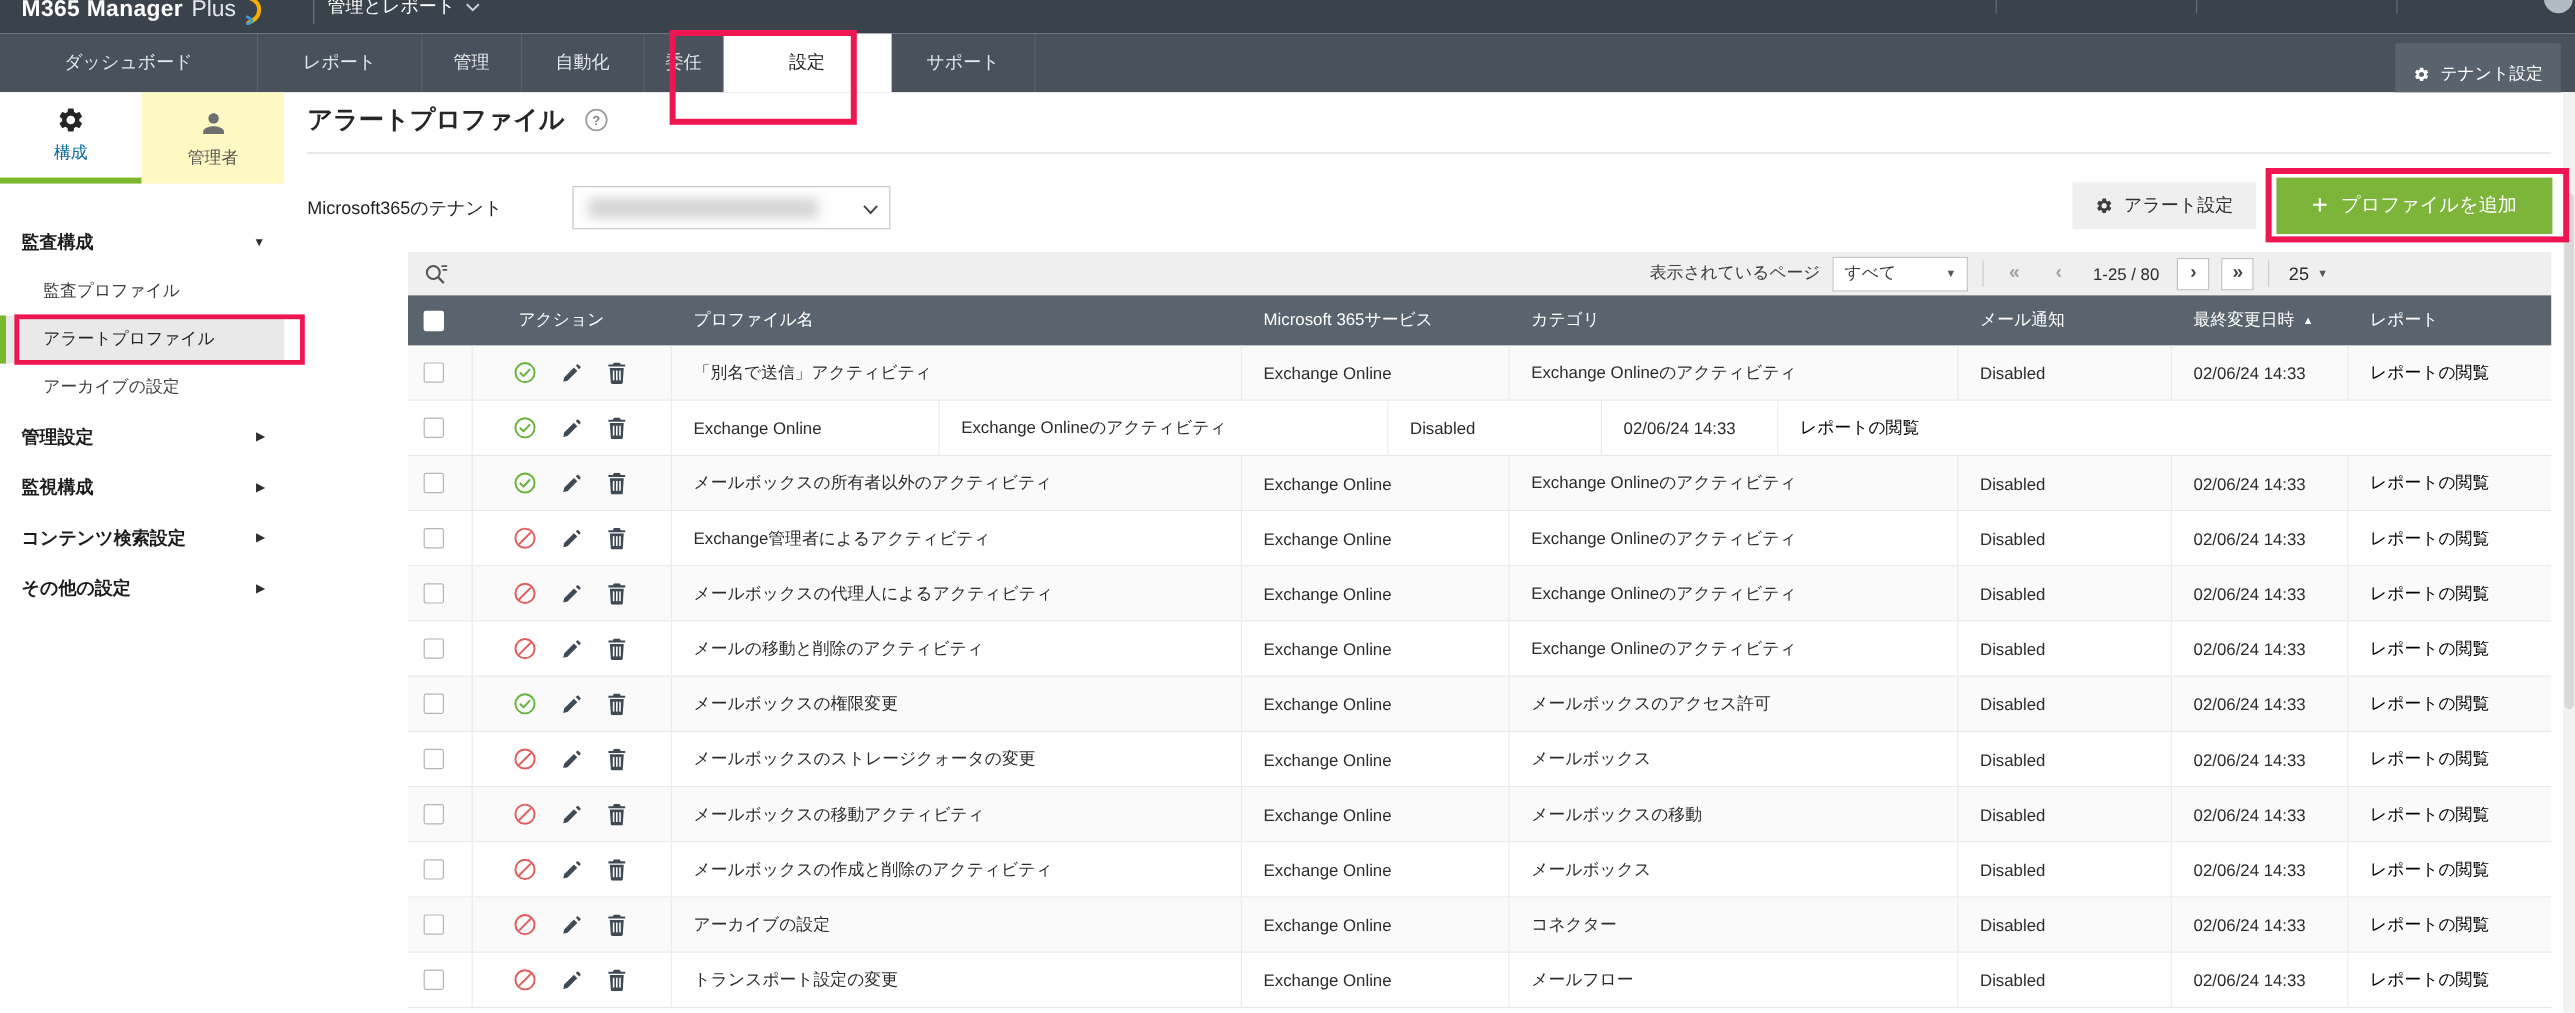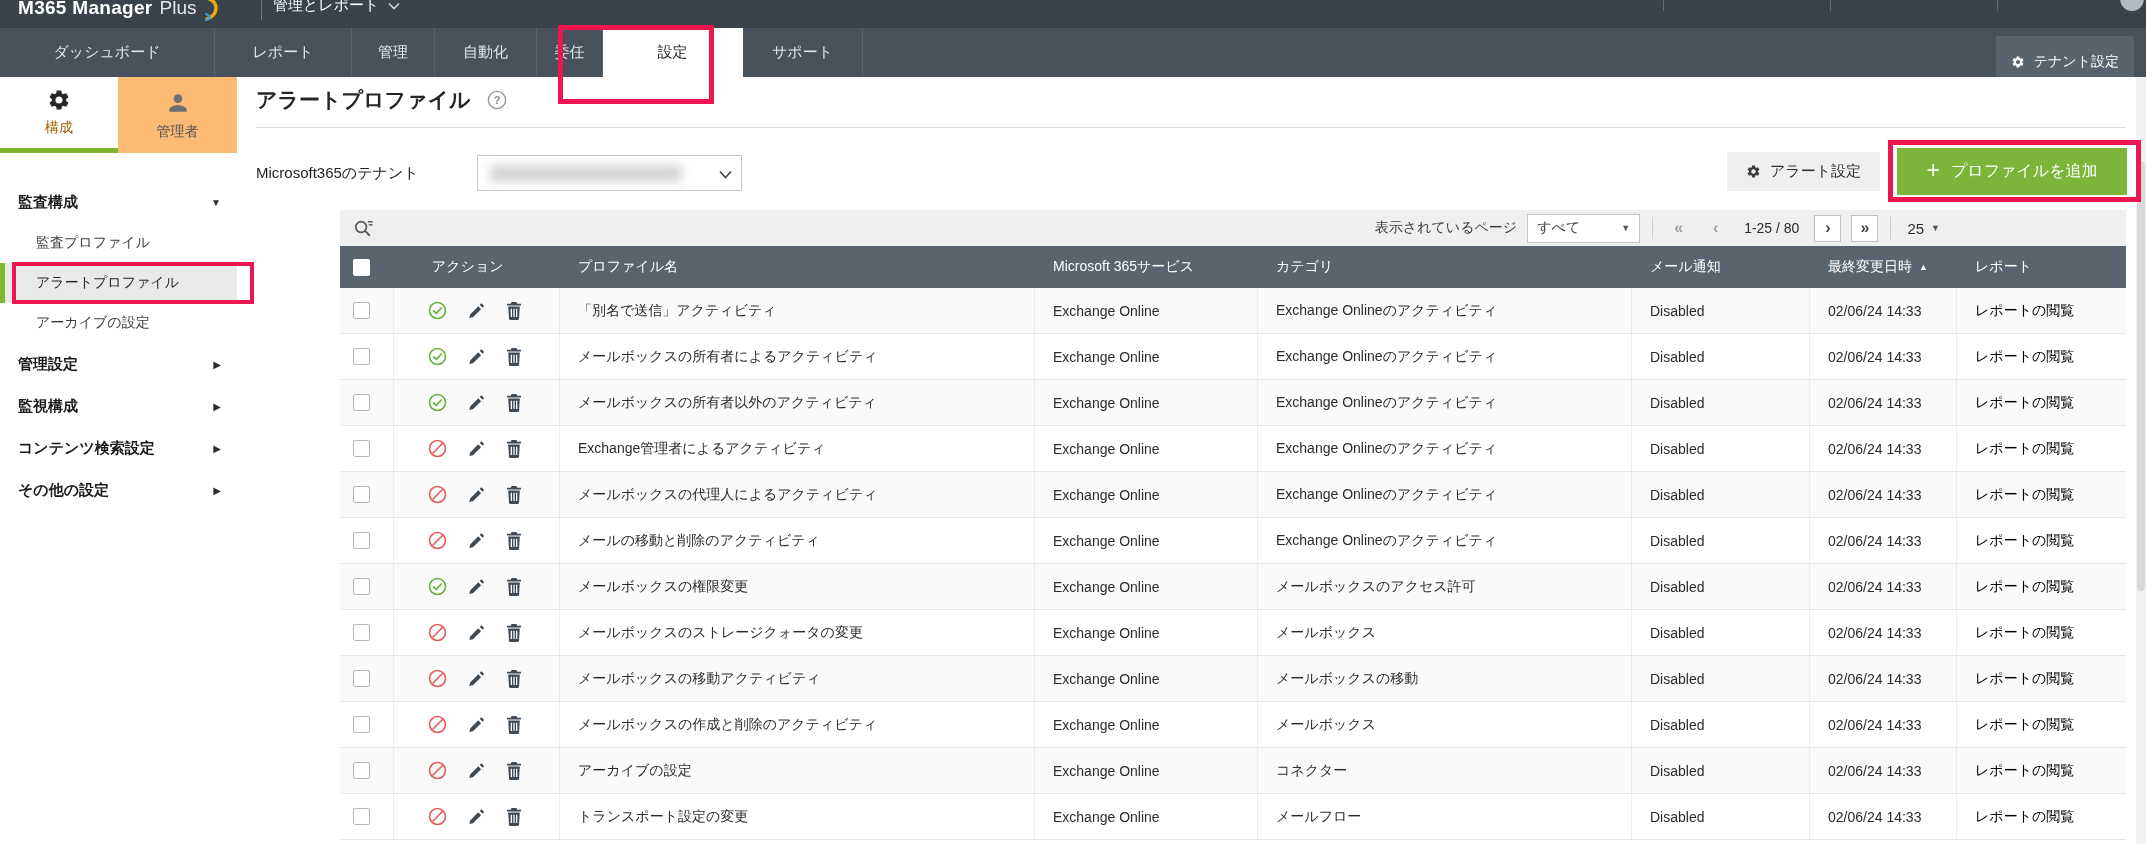--- a/index.html
+++ b/index.html
@@ -25,22 +25,22 @@
     color:#e2e6e9;font-size:15px;border-right:1px solid rgba(255,255,255,.09);}
   .tab.active{background:#fff;color:#1d1d1d;}
   .tenant-btn{position:absolute;right:12px;top:8px;height:52px;background:#59636d;border:none;border-radius:2px;
     color:#fff;font-size:14px;display:flex;align-items:center;gap:9px;padding:0 15px;}
 
   
   .sidebar{position:absolute;left:0;top:77px;width:237px;height:767px;background:#fff;}
   .side-tabs{display:flex;}
   .side-tab{box-sizing:border-box;width:118px;height:76px;display:flex;flex-direction:column;
     align-items:center;justify-content:center;gap:7px;font-size:14px;}
-  .side-tab.active{background:#fff;color:#a16207;border-bottom:5px solid #7cb82f;}
-  .side-tab.inactive{background:#fdba74;color:#555;}
+  .side-tab.active{background:#fff;color:#0369a1;border-bottom:5px solid #7cb82f;}
+  .side-tab.inactive{background:#fef9c3;color:#555;}
   .side-tab:last-child{width:119px;}
   .side-menu{padding-top:28px;}
   .menu-group{box-sizing:border-box;position:relative;height:42px;display:flex;align-items:center;
     padding:0 18px;font-size:15px;font-weight:bold;color:#1c1c1c;}
   .menu-group .arrow{position:absolute;right:16px;font-size:10px;color:#2e2e2e;}
   .menu-sub{box-sizing:border-box;position:relative;height:40px;display:flex;align-items:center;
     padding:0 18px 0 36px;font-size:14px;color:#3d3d3d;}
   .menu-sub.selected{background:#e9e9e9;color:#262626;}
   .menu-sub.selected::before{content:"";position:absolute;left:0;top:0;bottom:0;width:5px;background:#7cb82f;}
 
@@ -361,21 +361,20 @@
             <span class="aicon">
               <svg width="16" height="18" viewBox="0 0 16 18">
                 <path fill="#3f4a54" d="M5.6 0h4.8l.9 1.8H15v1.7H1V1.8h3.7L5.6 0z"></path>
                 <path fill="#3f4a54" d="M2.2 4.6h11.6L13 16.8c0 .7-.5 1.2-1.2 1.2H4.2c-.7 0-1.2-.5-1.2-1.2L2.2 4.6z"></path>
                 <rect x="4.7" y="6.8" width="1.3" height="8.2" fill="#fff"></rect>
                 <rect x="7.35" y="6.8" width="1.3" height="8.2" fill="#fff"></rect>
                 <rect x="10" y="6.8" width="1.3" height="8.2" fill="#fff"></rect>
               </svg>
             </span>
           </div>
-          <div class="cell col-profile">メールボックスの所有者によるアクティビティ</div>
           <div class="cell col-service">Exchange Online</div>
           <div class="cell col-cat">Exchange Onlineのアクティビティ</div>
           <div class="cell col-notif">Disabled</div>
           <div class="cell col-date">02/06/24 14:33</div>
           <div class="cell col-report">
             <a class="rlink">レポートの閲覧</a>
           </div>
         </div>
         <div class="trow odd">
           <div class="cell col-cb">

